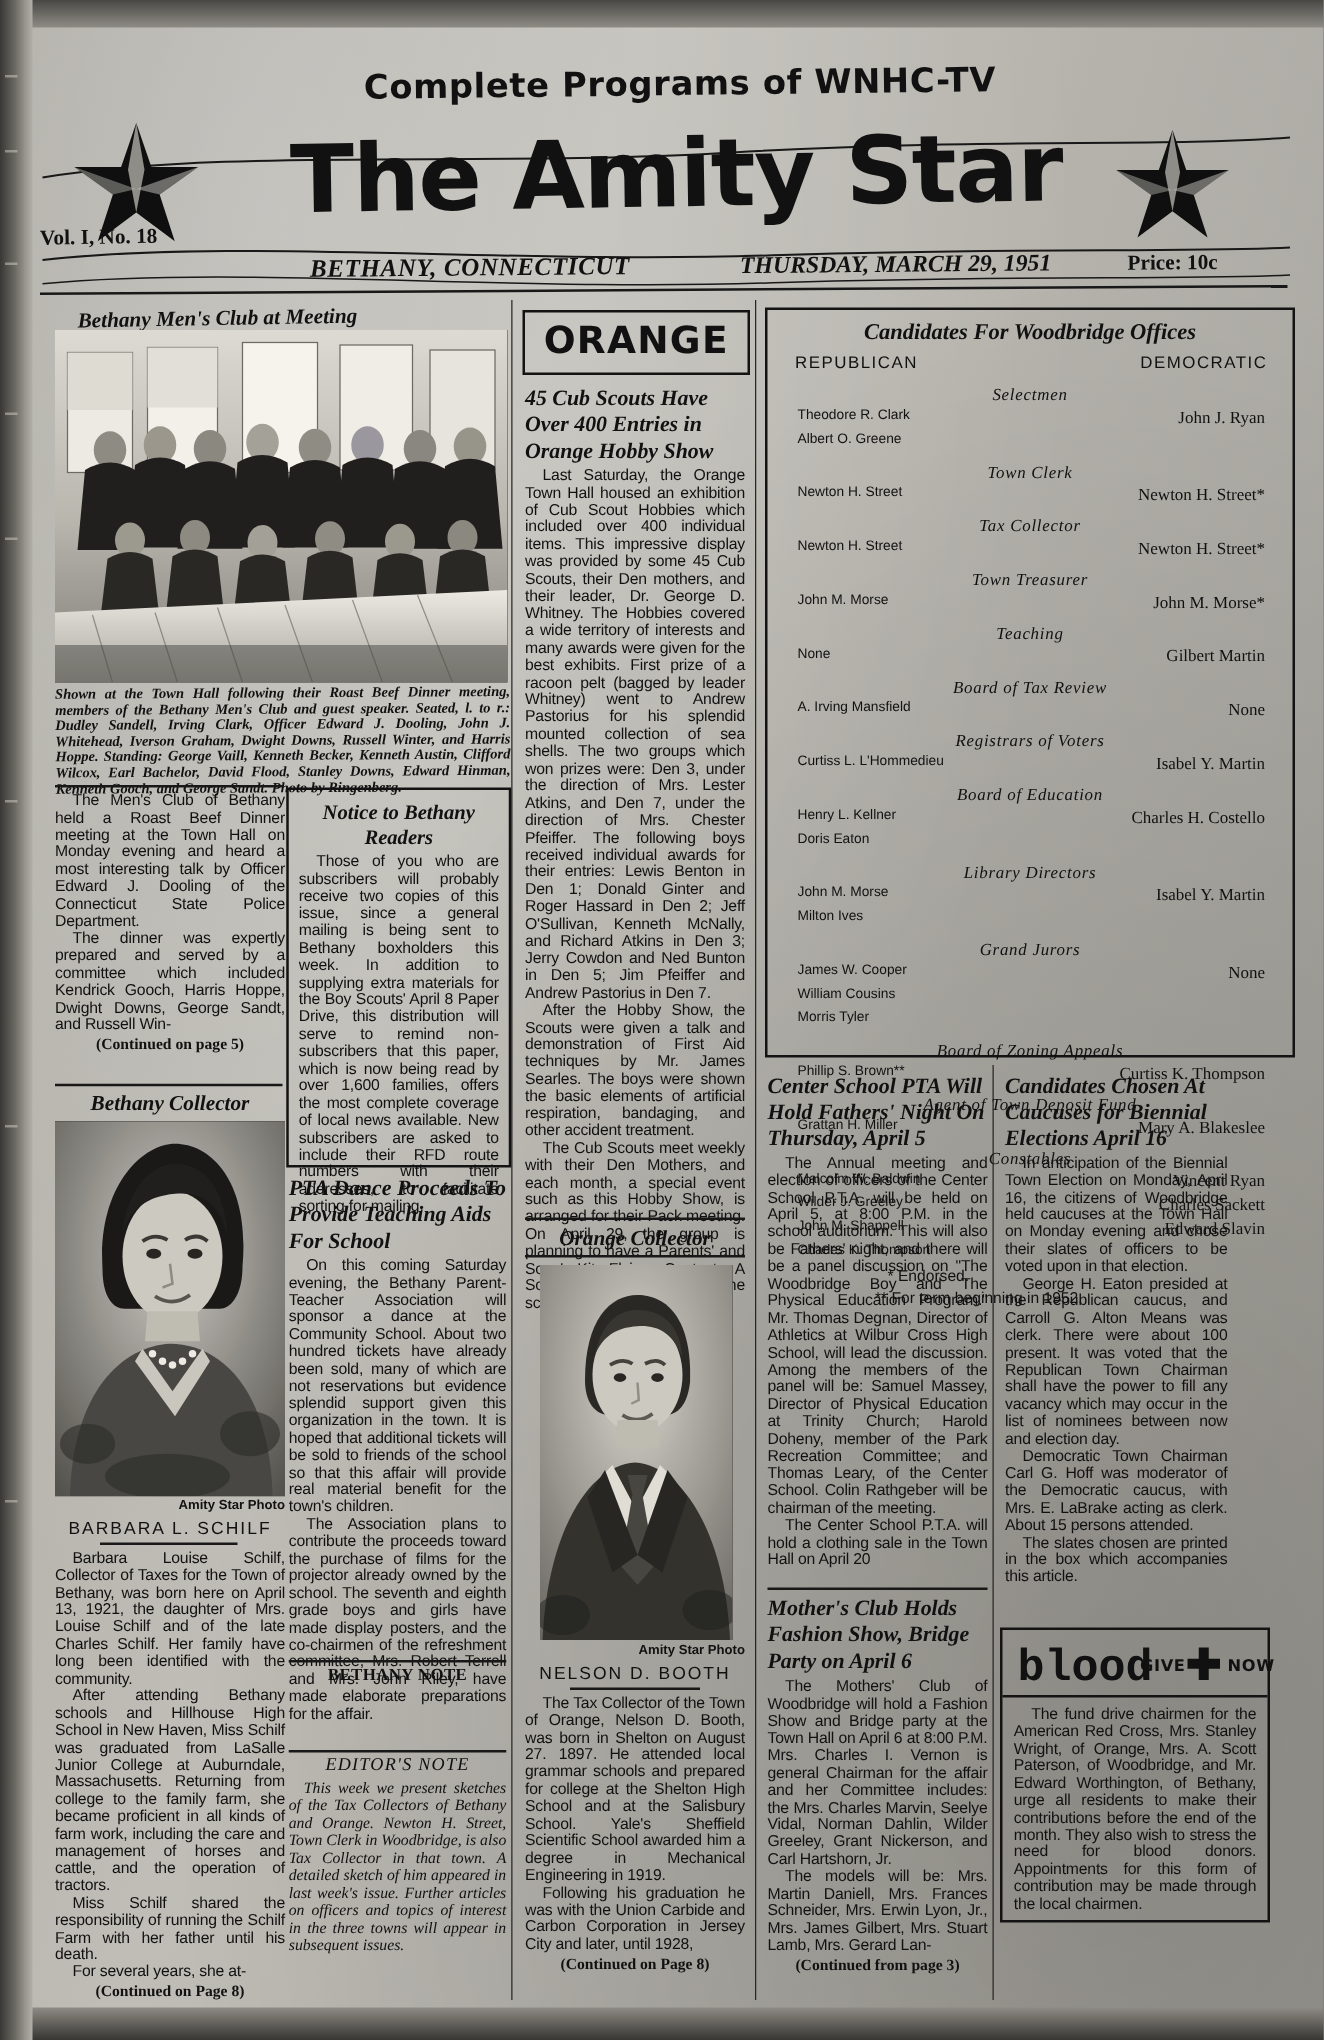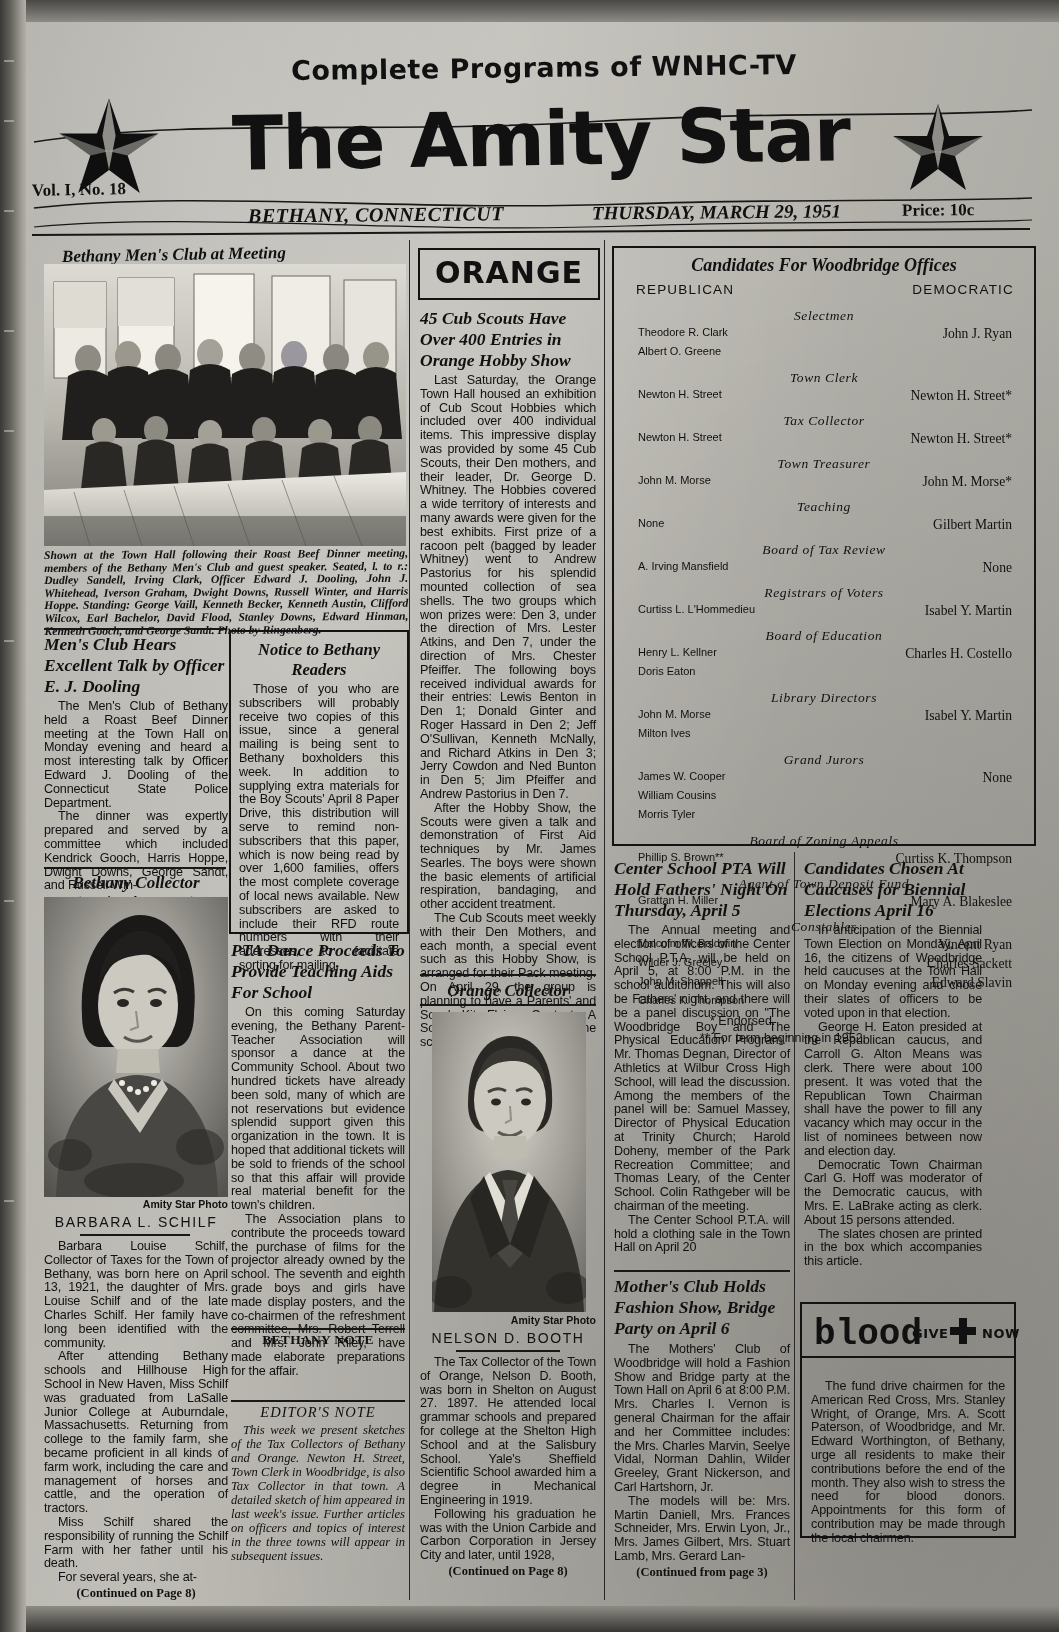--- a/index.html
+++ b/index.html
@@ -257,21 +257,20 @@
         </g>
         <rect x="0" y="252" width="362" height="30" fill="#3a3936" opacity=".45"></rect>
       </svg>
     </div>
 
     <div class="photocap warp" style="position:absolute;left:18px;top:528px;width:364px;">Shown at the Town Hall following their Roast Beef Dinner meeting, members of the Bethany Men's Club and guest speaker. Seated, l. to r.: Dudley Sandell, Irving Clark, Officer Edward J. Dooling, John J. Whitehead, Iverson Graham, Dwight Downs, Russell Winter, and Harris Hoppe. Standing: George Vaill, Kenneth Becker, Kenneth Austin, Clifford Wilcox, Earl Bachelor, David Flood, Stanley Downs, Edward Hinman, Kenneth Gooch, and George Sandt. Photo by Ringenberg.</div>
 
     <div class="rule2" style="left:18px;top:606px;width:182px;"></div>
 
     <div class="col" style="left:18px;top:612px;width:184px;">
-      <div class="hl">Men's Club Hears Excellent Talk by Officer E. J. Dooling</div>
       <p class="body">The Men's Club of Bethany held a Roast Beef Dinner meeting at the Town Hall on Monday evening and heard a most interesting talk by Officer Edward J. Dooling of the Connecticut State Police Department.</p>
       <p class="body">The dinner was expertly prepared and served by a committee which included Kendrick Gooch, Harris Hoppe, Dwight Downs, George Sandt, and Russell Win-</p>
       <div class="cont">(Continued on page 5)</div>
     </div>
 
     <div class="rule2" style="left:18px;top:845px;width:182px;"></div>
 
     <div class="col" style="left:18px;top:850px;width:184px;">
       <div class="hl" style="text-align:center;font-size:17px;">Bethany Collector</div>
     </div>
@@ -554,19 +553,19 @@
 
     <div class="bloodbox" style="left:774px;top:1280px;width:212px;height:232px;">
       <div style="position:relative;height:52px;border-bottom:2px solid #161616;">
         <div class="bloodword" style="position:absolute;left:12px;top:10px;">blood</div>
         <div class="givenow" style="position:absolute;left:110px;top:22px;">GIVE</div>
         <svg style="position:absolute;left:146px;top:12px;" width="30" height="30" viewBox="0 0 30 30">
           <path d="M11,2 h8 v9 h9 v8 h-9 v9 h-8 v-9 h-9 v-8 h9 z" fill="#141414"></path>
         </svg>
         <div class="givenow" style="position:absolute;left:180px;top:22px;">NOW</div>
       </div>
-      <div style="padding:22px 9px 0 9px;">
+      <div style="padding:7px 9px 0 9px;">
         <p class="body">The fund drive chairmen for the American Red Cross, Mrs. Stanley Wright, of Orange, Mrs. A. Scott Paterson, of Woodbridge, and Mr. Edward Worthington, of Bethany, urge all residents to make their contributions before the end of the month. They also wish to stress the need for blood donors. Appointments for this form of contribution may be made through the local chairmen.</p>
       </div>
     </div>
 
   </div>
 </div>
 
 </body></html>

